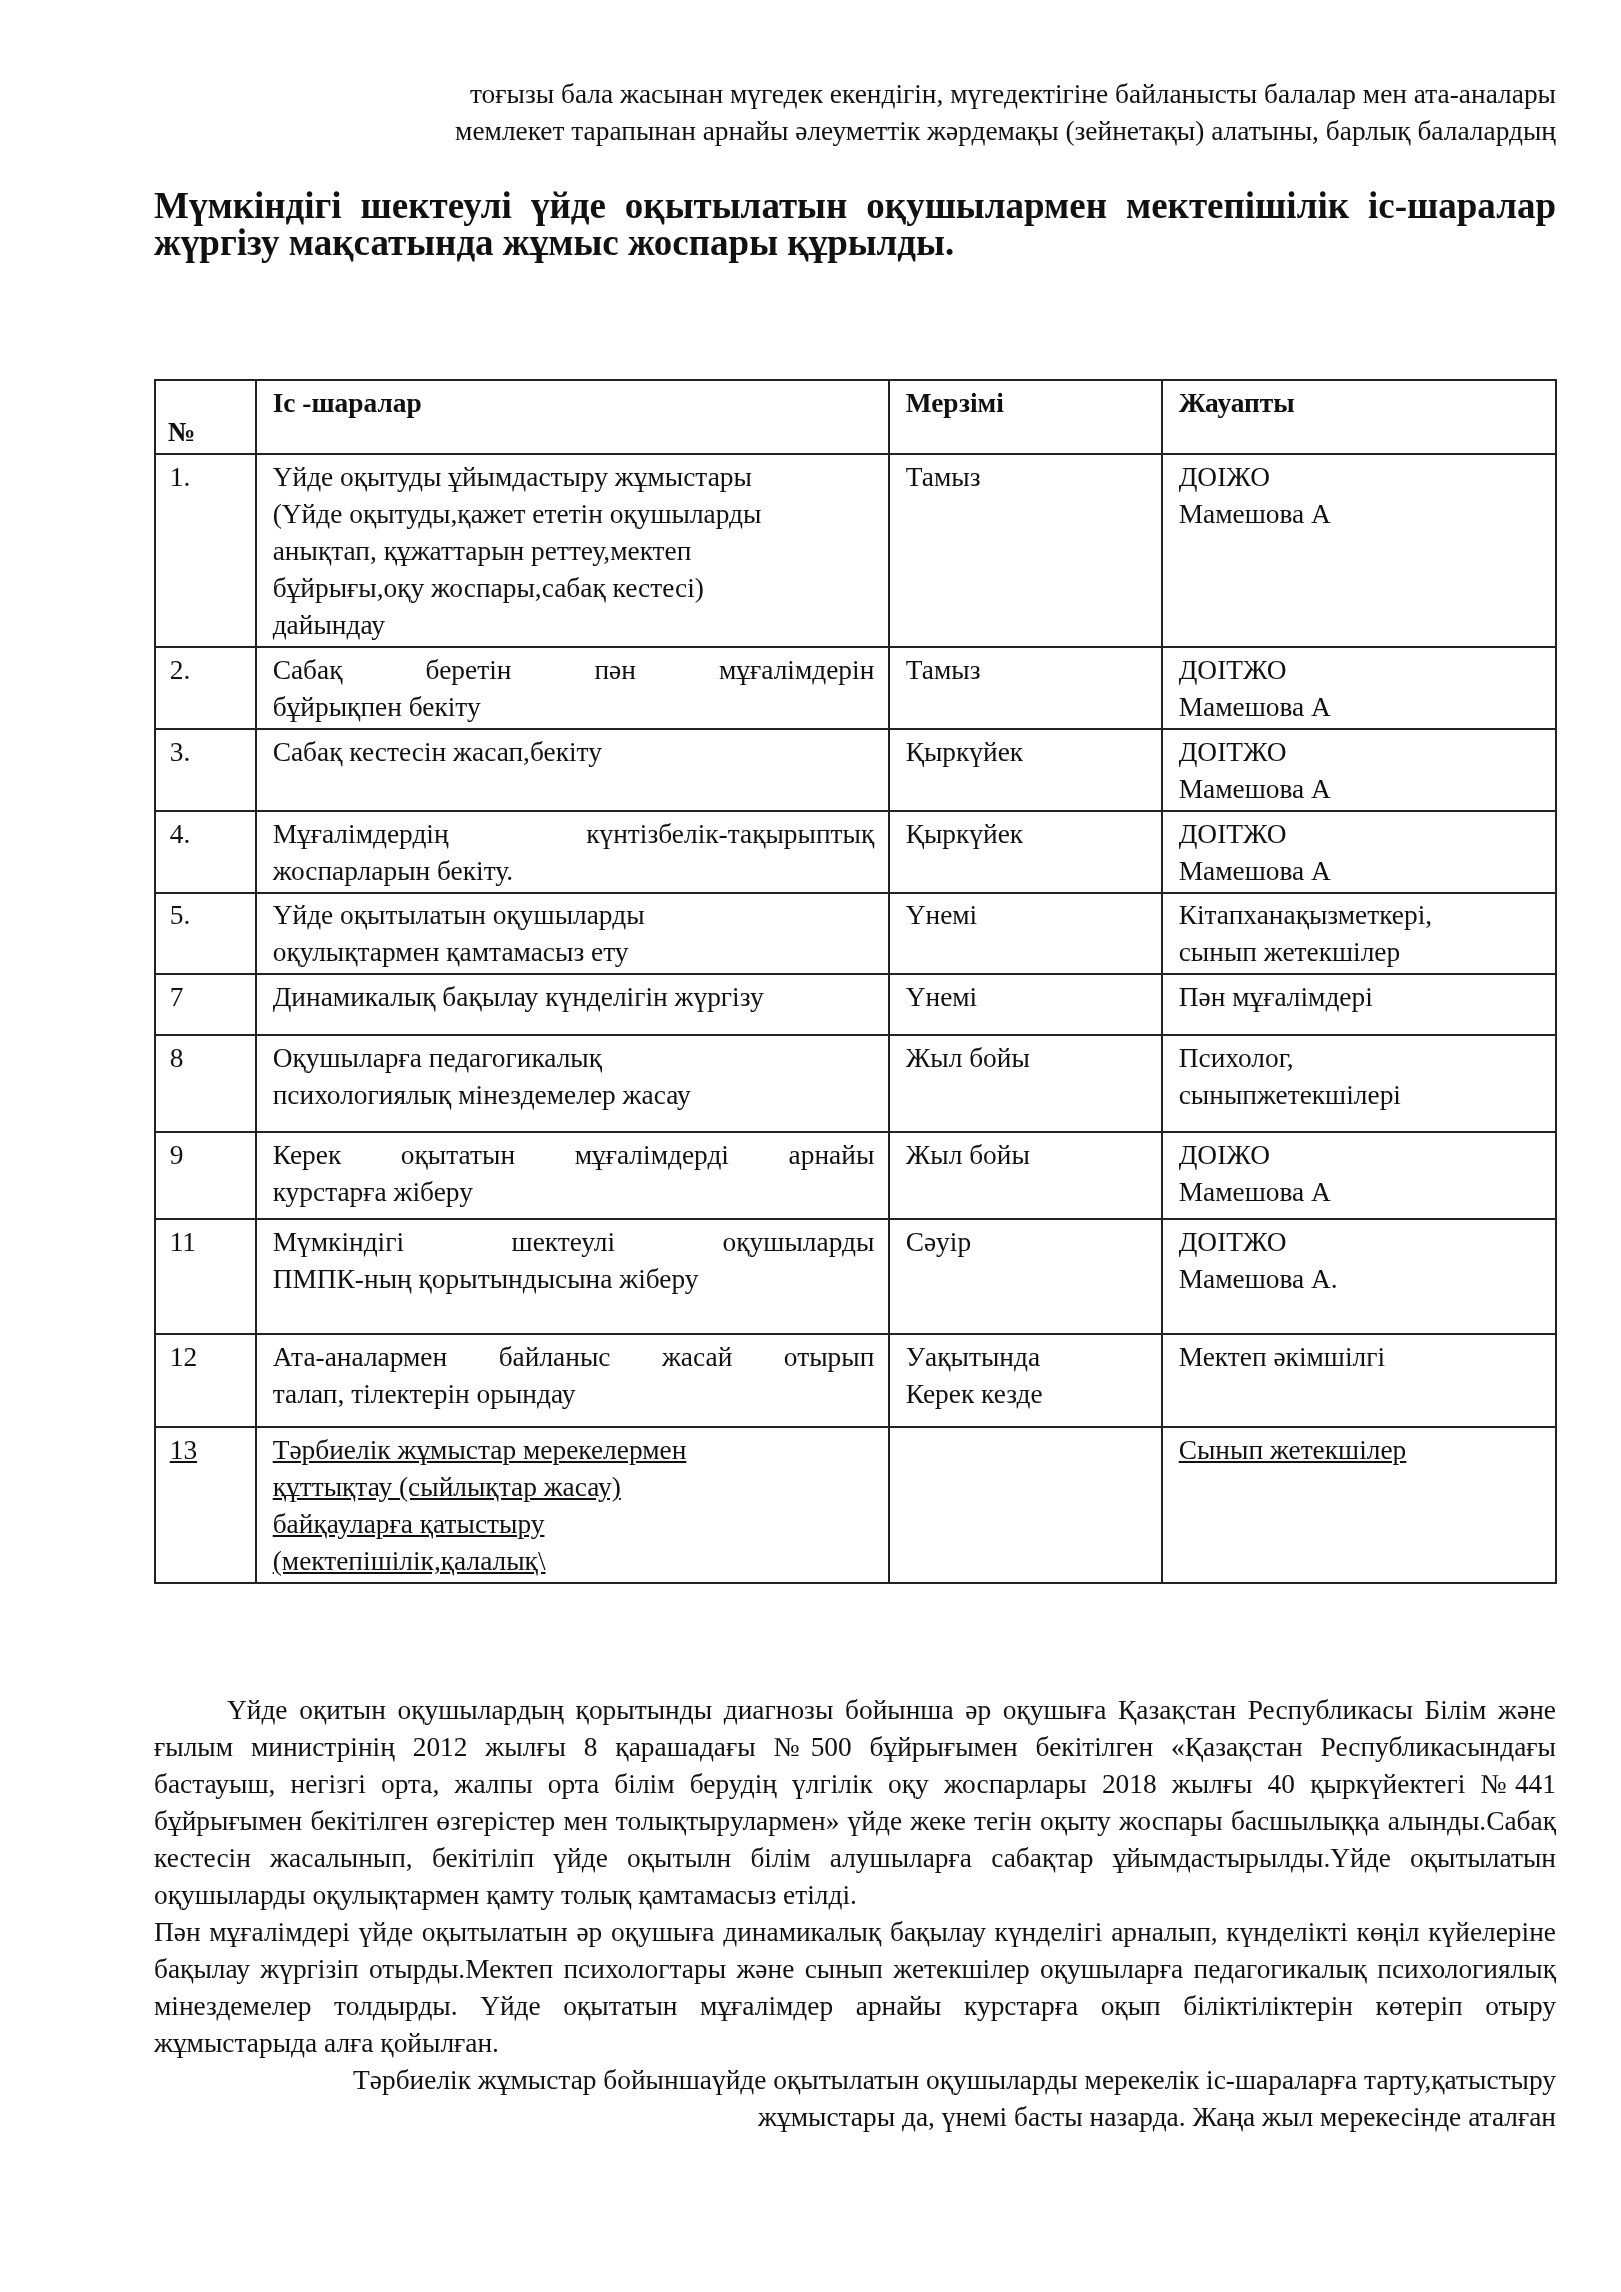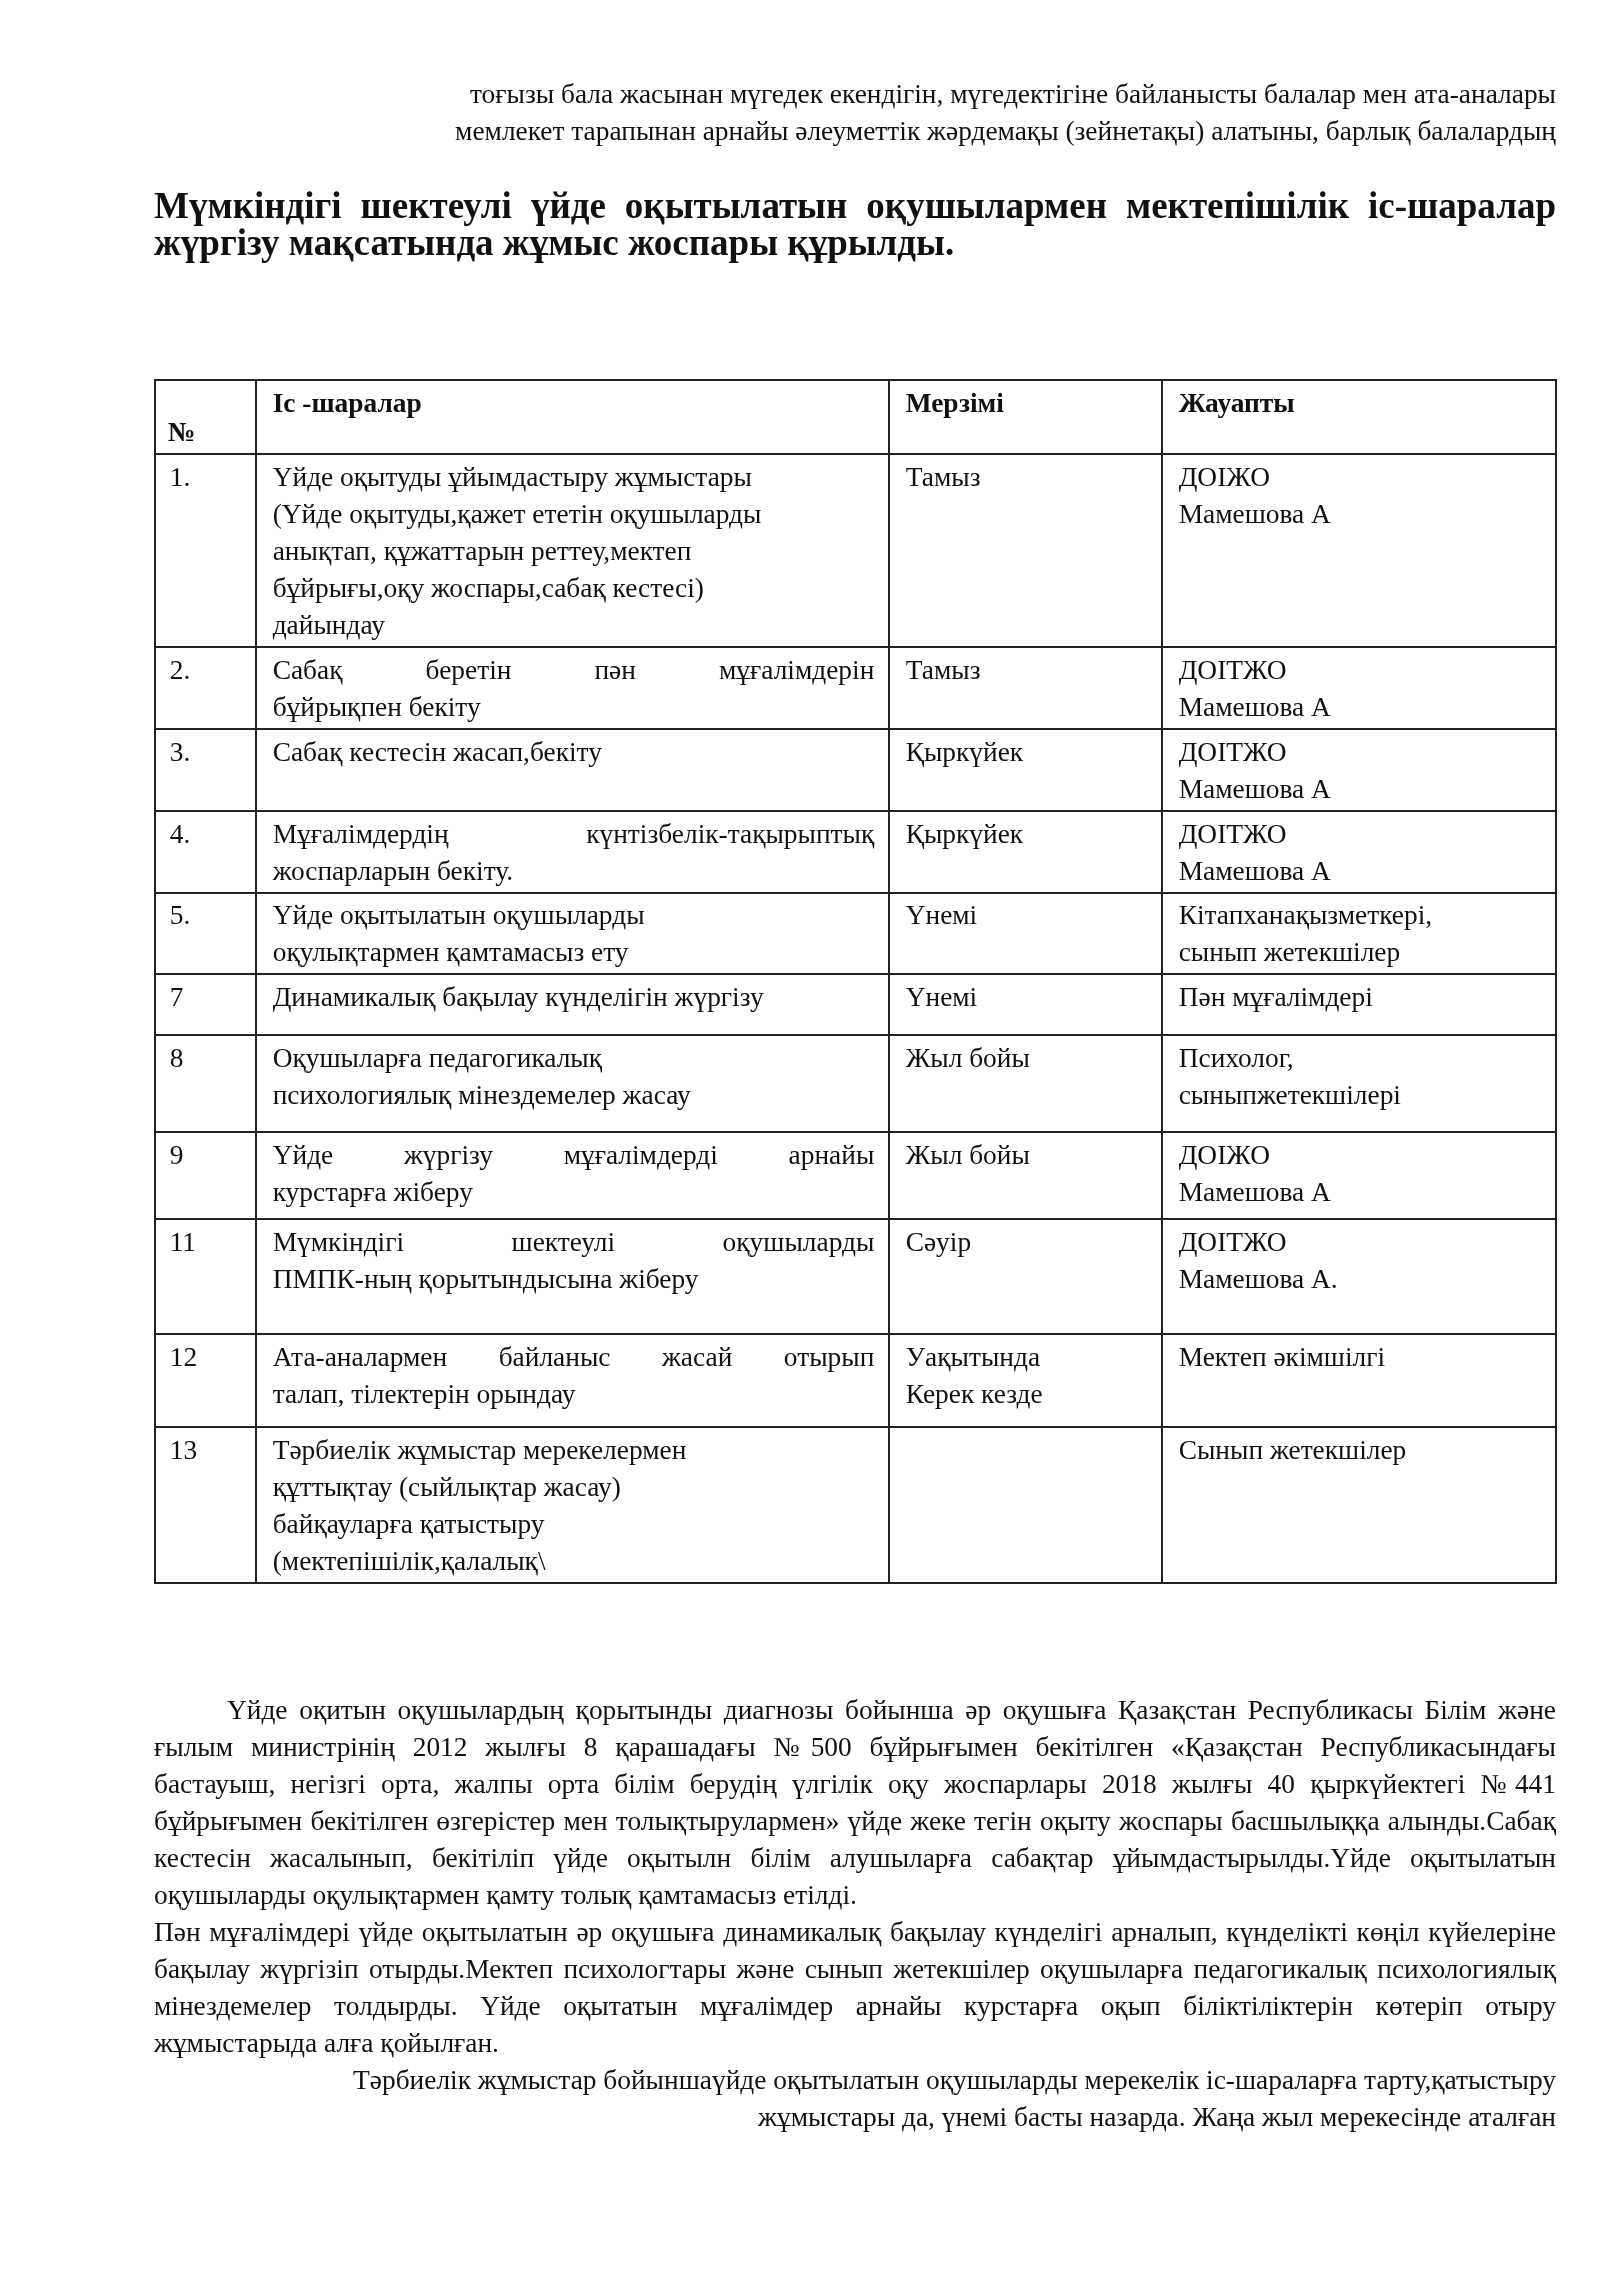--- a/index.html
+++ b/index.html
@@ -167,21 +167,21 @@
           <span class="line">Жыл бойы</span>
         </td>
         <td class="responsible">
           <span class="line">Психолог,</span>
           <span class="line">сыныпжетекшілері</span>
         </td>
       </tr>
       <tr style="height: 87px;">
         <td class="num">9</td>
         <td class="act">
-          <span class="just-line">Үйде жүргізу мұғалімдерді арнайы</span>
+          <span class="just-line">Керек оқытатын мұғалімдерді арнайы</span>
           <span class="line">курстарға жіберу</span>
         </td>
         <td class="term">
           <span class="line">Жыл бойы</span>
         </td>
         <td class="responsible">
           <span class="line">ДОІЖО</span>
           <span class="line">Мамешова А</span>
         </td>
       </tr>
@@ -206,21 +206,21 @@
           <span class="line">талап, тілектерін орындау</span>
         </td>
         <td class="term">
           <span class="line">Уақытында</span>
           <span class="line">Керек кезде</span>
         </td>
         <td class="responsible">
           <span class="line">Мектеп әкімшілгі</span>
         </td>
       </tr>
-      <tr style="height: 144px;">
+      <tr style="height: 144px; text-decoration: underline;">
         <td class="num">13</td>
         <td class="act">
           <span class="line">Тәрбиелік жұмыстар мерекелермен</span>
           <span class="line">құттықтау (сыйлықтар жасау)</span>
           <span class="line">байқауларға қатыстыру</span>
           <span class="line">(мектепішілік,қалалық\</span>
         </td>
         <td class="term"></td>
         <td class="responsible">
           <span class="line">Сынып жетекшілер</span>

